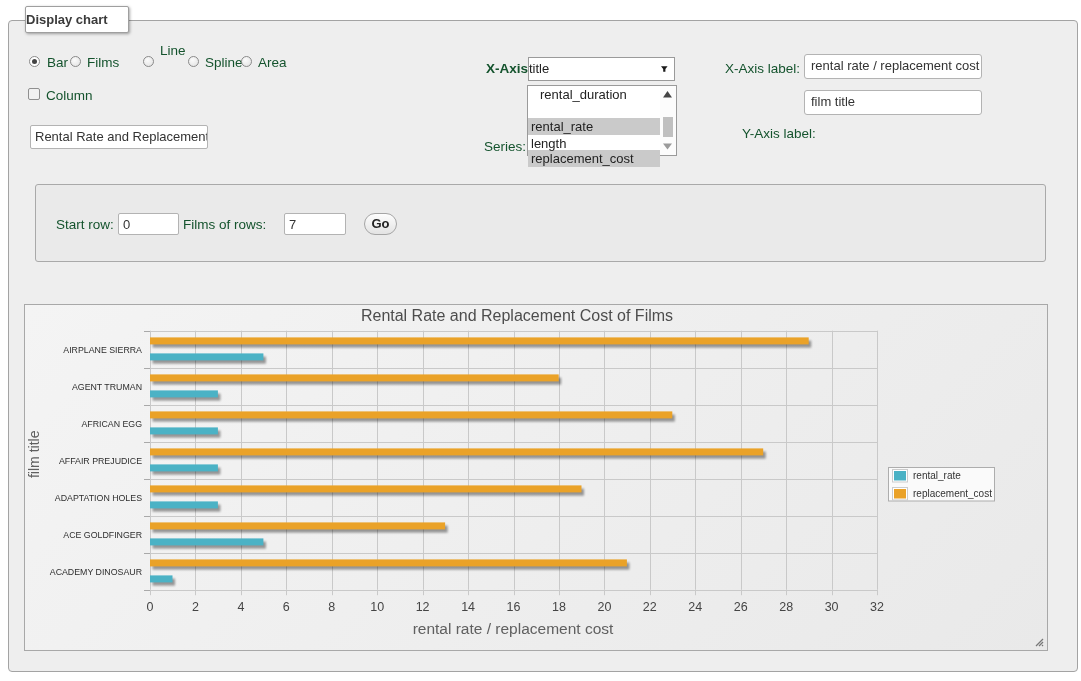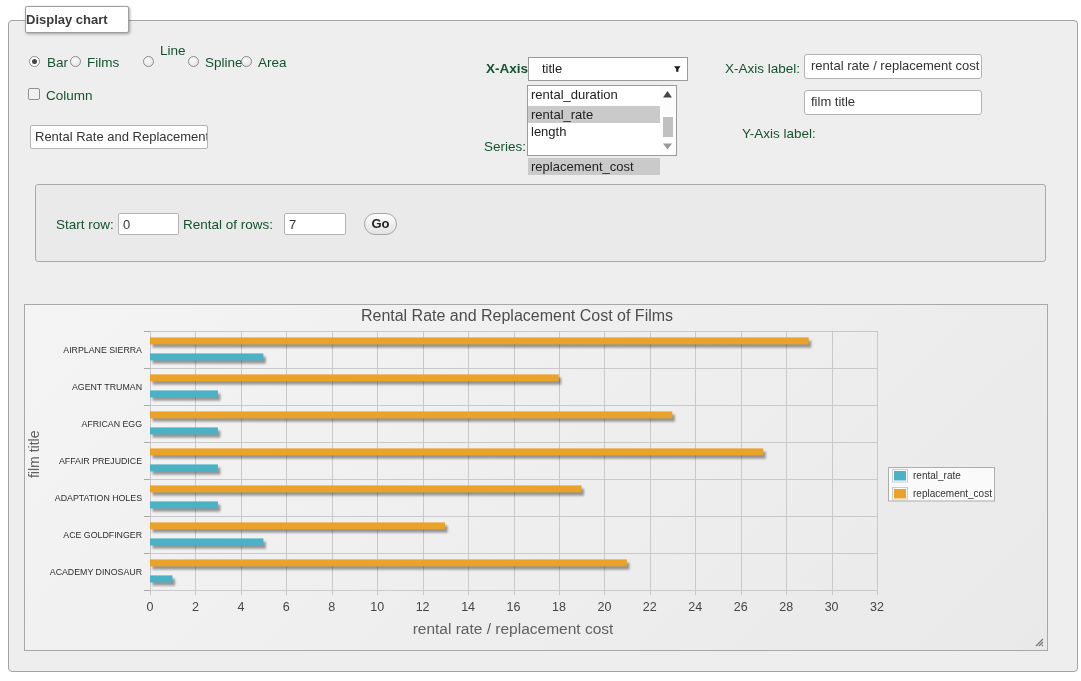--- a/index.html
+++ b/index.html
@@ -30,30 +30,30 @@
 <div class="abs lbl" style="left:205px;top:55px;">Spline</div>
 <div class="abs radio" style="left:241px;top:56px;"></div>
 <div class="abs lbl" style="left:258px;top:55px;">Area</div>
 
 <div class="abs chk" style="left:28px;top:88px;"></div>
 <div class="abs lbl" style="left:46px;top:88px;">Column</div>
 
 <div class="abs tin" style="left:30px;top:125px;width:172px;height:22px;">Rental Rate and Replacement Cost of Films</div>
 
 <div class="abs lbl" style="left:486px;top:61px;font-weight:bold;">X-Axis:</div>
-<div class="abs" id="xsel" style="left:528px;top:57px;width:145px;height:22px;background:#fff;border:1px solid #9a9a9a;font-size:13px;color:#222;line-height:22px;padding-left:13px;">title
+<div class="abs" id="xsel" style="left:528px;top:57px;width:145px;height:22px;background:#fff;border:1px solid #9a9a9a;font-size:13px;color:#222;line-height:22px;padding-left:0;">title
   <svg class="abs" style="right:6px;top:8px;" width="7" height="6">
       <polygon points="0,0.3 6.6,0.3 4.4,2.9 4.4,5.8 2.2,5.8 2.2,2.9" fill="#1a1a1a"></polygon>
     </svg>
 </div>
 
 <div class="abs" id="listbox" style="left:527px;top:85px;width:148px;height:69px;background:#fff;border:1px solid #9a9a9a;font-size:13px;color:#222;">
-  <div style="height:20px;line-height:17px;padding-left:3px;">rental_duration</div>
+  <div style="height:32px;line-height:17px;padding-left:12px;">rental_duration</div>
   <div style="height:17px;line-height:17px;padding-left:3px;background:#cacaca;margin-right:16px;">rental_rate</div>
-  <div style="height:35px;line-height:17px;padding-left:3px;">length</div>
+  <div style="height:15px;line-height:17px;padding-left:3px;">length</div>
   <div style="height:17px;line-height:17px;padding-left:3px;background:#cacaca;margin-right:16px;">replacement_cost</div>
   <div class="abs" style="right:0;top:0;width:16px;height:69px;background:#fcfcfc;">
     <svg class="abs" style="left:3px;top:5px;" width="9" height="7">
         <polygon points="4.5,0 9,6.5 0,6.5" fill="#454545"></polygon>
       </svg>
     <div class="abs" style="left:3px;top:31px;width:10px;height:20px;background:#c0c0c0;"></div>
     <svg class="abs" style="left:3px;bottom:5px;" width="9" height="7">
         <polygon points="0,0.5 9,0.5 4.5,6.5" fill="#9a9a9a"></polygon>
       </svg>
   </div>
@@ -61,21 +61,21 @@
 <div class="abs lbl" style="left:484px;top:139px;">Series:</div>
 
 <div class="abs lbl" style="left:725px;top:61px;text-align:center;">X-Axis label:</div>
 <div class="abs tin" style="left:804px;top:54px;width:170px;height:23px;border-radius:3px;padding-left:6px;">rental rate / replacement cost</div>
 <div class="abs lbl" style="left:742px;top:94px;margin-top:32px;">Y-Axis label:</div>
 <div class="abs tin" style="left:804px;top:90px;width:170px;height:23px;border-radius:3px;padding-left:6px;">film title</div>
 
 <div class="abs" style="left:35px;top:184px;width:1009px;height:76px;background:#eaeaea;border:1px solid #a9a9a9;border-radius:3px;"></div>
 <div class="abs lbl" style="left:56px;top:217px;">Start row:</div>
 <div class="abs tin" style="left:118px;top:213px;width:55px;height:20px;">0</div>
-<div class="abs lbl" style="left:183px;top:217px;">Rental of rows:</div>
+<div class="abs lbl" style="left:183px;top:217px;">Films of rows:</div>
 <div class="abs tin" style="left:284px;top:213px;width:56px;height:20px;">7</div>
 <div class="abs" style="left:364px;top:213px;width:31px;height:20px;border:1px solid #a5a5a5;border-radius:11px;
   background:linear-gradient(#fdfdfd,#e3e3e3);text-align:center;line-height:20px;font-size:13px;font-weight:bold;color:#222;">Go</div>
 
 <div class="abs" id="chartbox" style="left:24px;top:304px;width:1022px;height:345px;border:1px solid #a8a8a8;background:linear-gradient(135deg,#f4f4f4,#e9e9e9);"></div>
 <svg class="abs" id="chart" style="left:25px;top:305px;" width="1022" height="345" font-family="Liberation Sans, sans-serif">
   <defs>
     <filter id="barblur" x="-20%" y="-80%" width="140%" height="300%">
       <feGaussianBlur stdDeviation="1.3"></feGaussianBlur>
     </filter>

